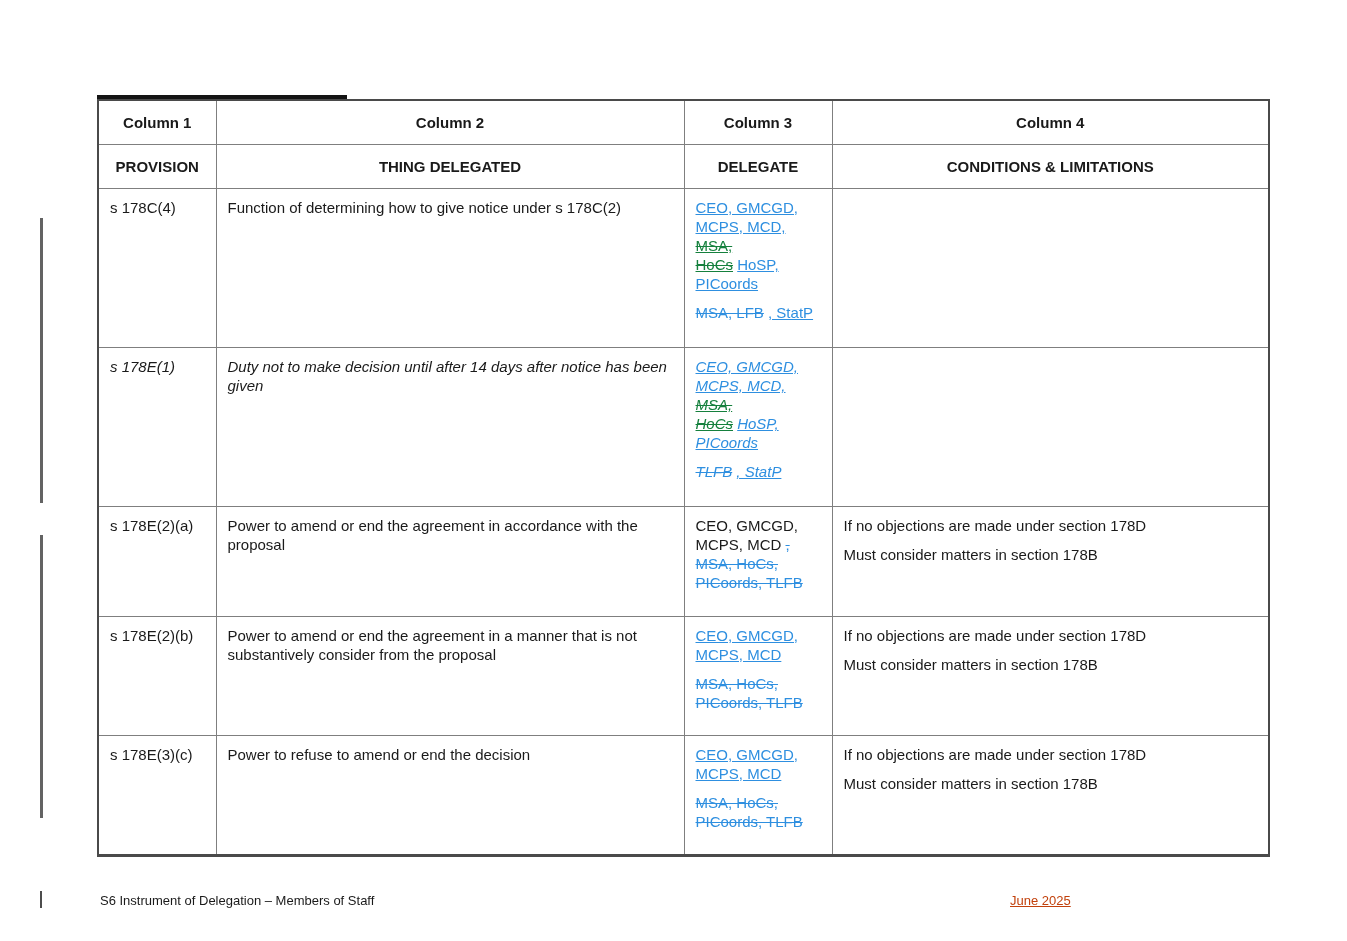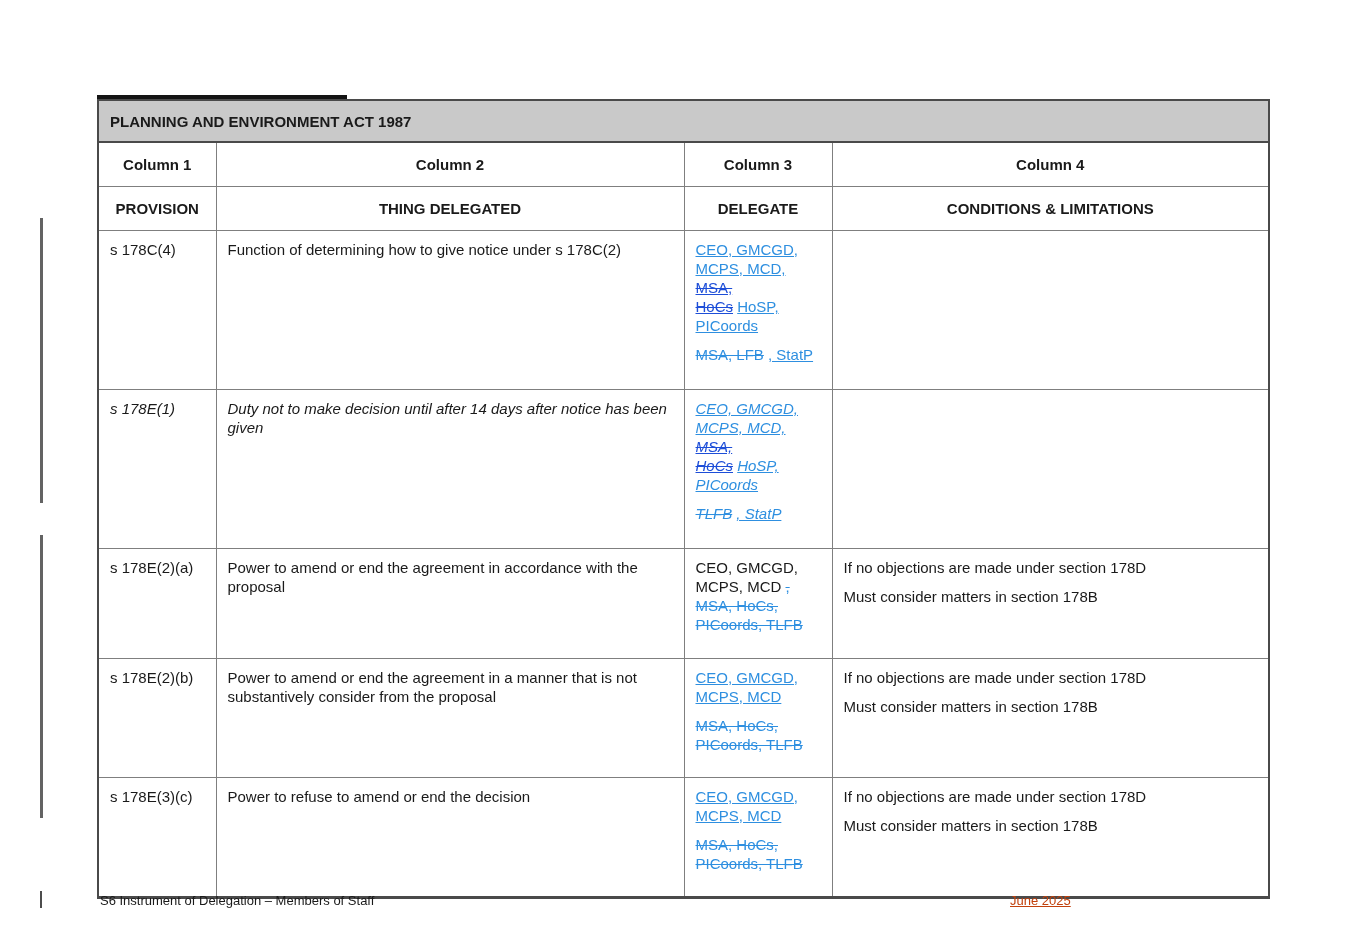--- a/index.html
+++ b/index.html
@@ -35,21 +35,21 @@
   tbody tr:nth-child(2) td{height:145px;font-style:italic;}
   tbody tr:nth-child(3) td{height:96px;}
   tbody tr:nth-child(4) td{height:105px;}
   tbody tr:nth-child(5) td{height:105px;}
   tbody tr:last-child td{border-bottom:3px solid #4a4a4a;}
 
   .para + .para{margin-top:10px;}
   .seg-plain{color:#1a1a1a;}
   .seg-ins{color:#2e8fe0;text-decoration:underline;}
   .seg-del{color:#2e8fe0;text-decoration:line-through;margin-top:34px;}
-  .seg-insdel{color:#1d4ed8;text-decoration:underline line-through;}
+  .seg-insdel{color:#15803d;text-decoration:underline line-through;}
 
   .footer{position:absolute;left:0;top:892px;width:1347px;height:22px;font-size:13px;}
   .footer-left{position:absolute;left:100px;top:1px;color:#1a1a1a;}
   .footer-right{position:absolute;left:1010px;top:1px;color:#c2410c;text-decoration:underline;}
 </style>
 </head>
 <body>
 
 <div class="page">
 
@@ -60,23 +60,20 @@
 
   <div class="tbl-wrap">
     <table>
       <colgroup>
           <col class="c1">
           <col class="c2">
           <col class="c3">
           <col class="c4">
         </colgroup>
       <thead>
-        <tr class="title-row">
-          <td colspan="4">PLANNING AND ENVIRONMENT ACT 1987</td>
-        </tr>
         <tr class="label-row">
           <td>Column 1</td>
           <td>Column 2</td>
           <td>Column 3</td>
           <td>Column 4</td>
         </tr>
         <tr class="header-row">
           <td>PROVISION</td>
           <td>THING DELEGATED</td>
           <td>DELEGATE</td>

